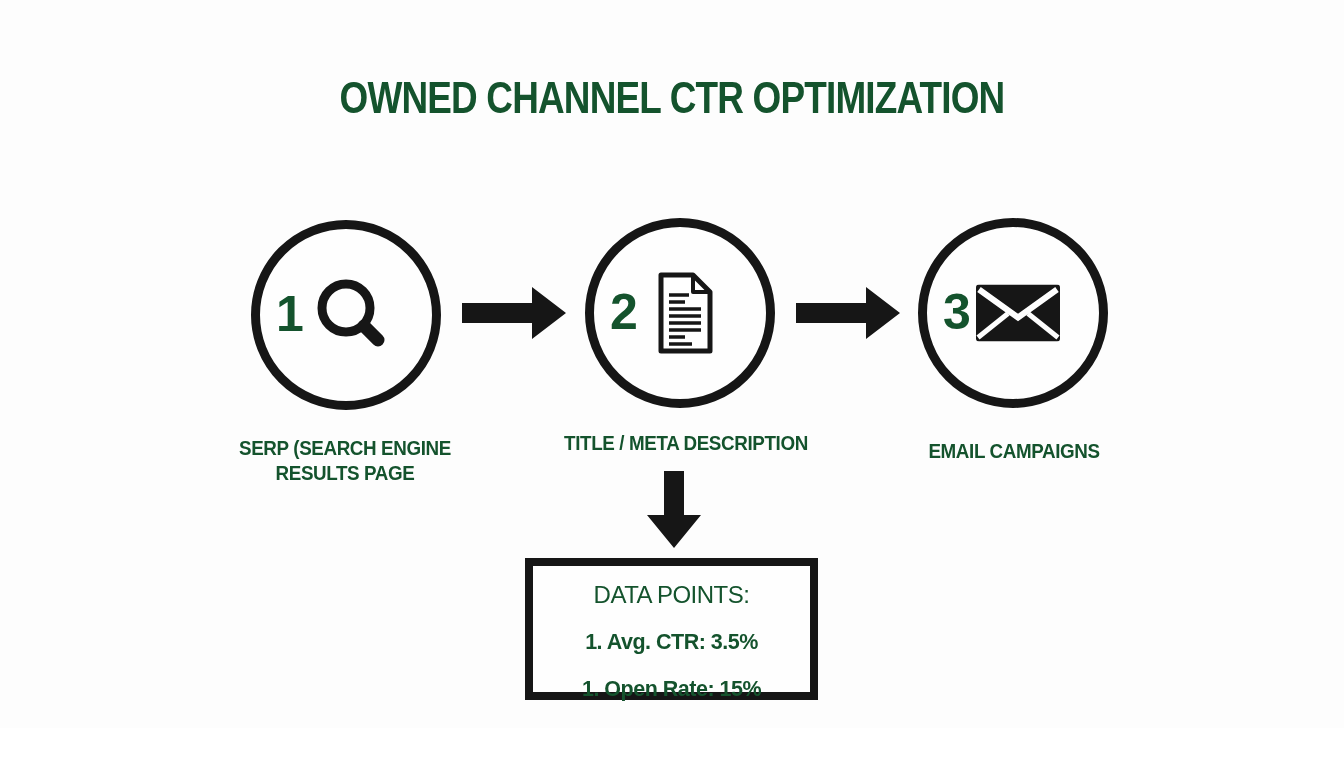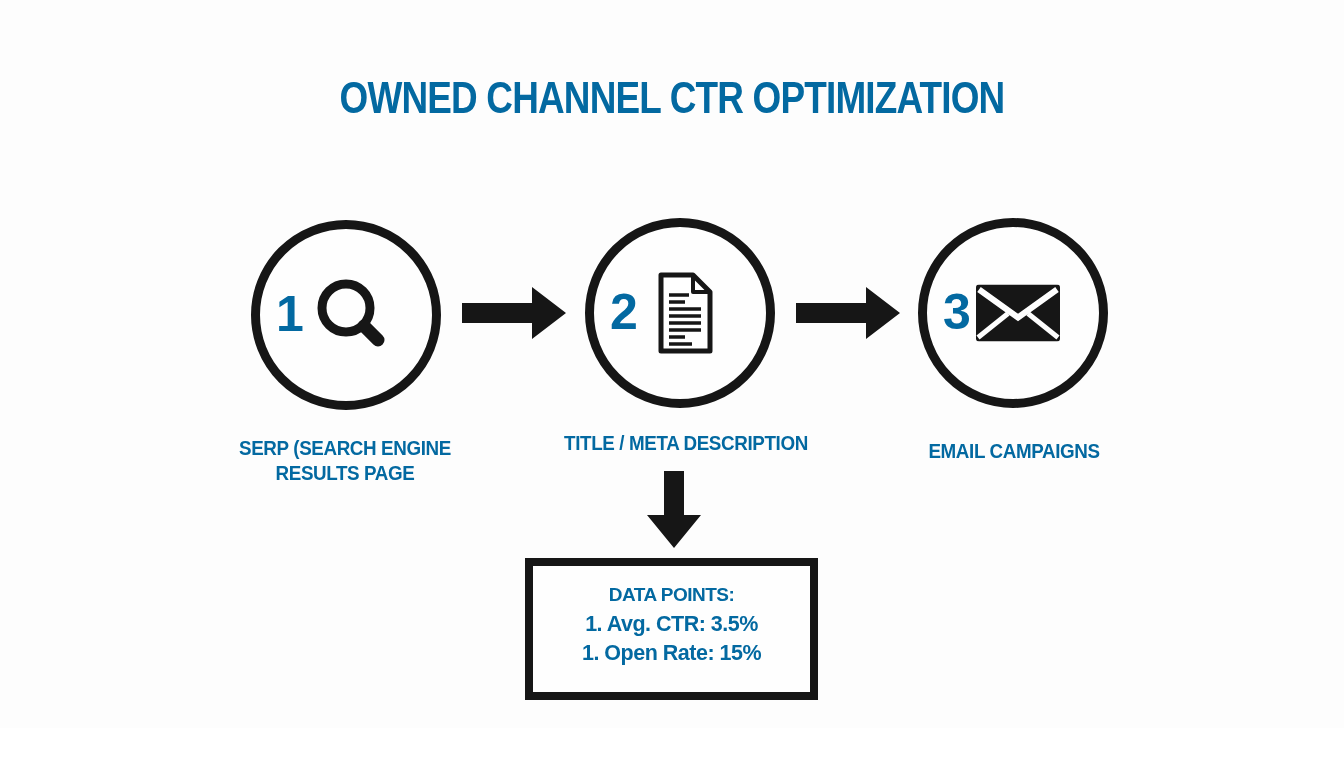--- a/index.html
+++ b/index.html
@@ -4,21 +4,21 @@
 <style>
   * { margin: 0; padding: 0; box-sizing: border-box; }
   html, body { background: #ffffff; }
   .canvas {
     position: relative;
     width: 1344px;
     height: 728px;
     background: #fdfdfd;
     overflow: hidden;
     font-family: "Liberation Sans", sans-serif;
-    color: #0369a1;
+    color: #14532d;
   }
   .title {
     position: absolute;
     top: 72px;
     left: 0;
     width: 100%;
     text-align: center;
     font-size: 45px;
     font-weight: bold;
     letter-spacing: -1px;
@@ -75,31 +75,32 @@
     left: 525px;
     top: 558px;
     width: 293px;
     height: 142px;
     border: 8px solid #161616;
     background: #fefefe;
     text-align: center;
     padding-top: 14px;
   }
   .data-box .heading {
-    font-size: 19px;
-    font-weight: bold;
+    font-size: 24px;
+    font-weight: normal;
     letter-spacing: -0.5px;
     line-height: 30px;
   }
   .data-box .item {
     font-size: 21.5px;
     font-weight: bold;
     letter-spacing: -0.5px;
     line-height: 29px;
     white-space: nowrap;
+    margin-top: 18px;
   }
 </style>
 </head>
 <body>
 
 <div class="canvas">
 
   <div class="title">OWNED CHANNEL CTR OPTIMIZATION</div>
 
   <div class="circle" id="circle-1">

